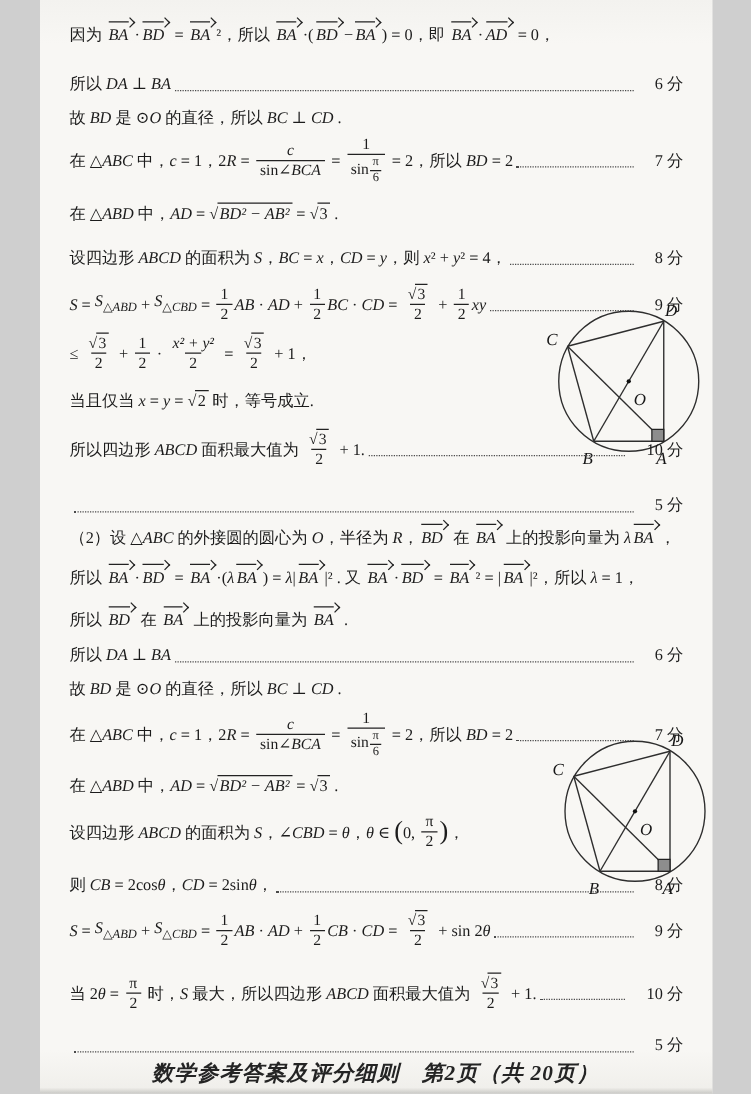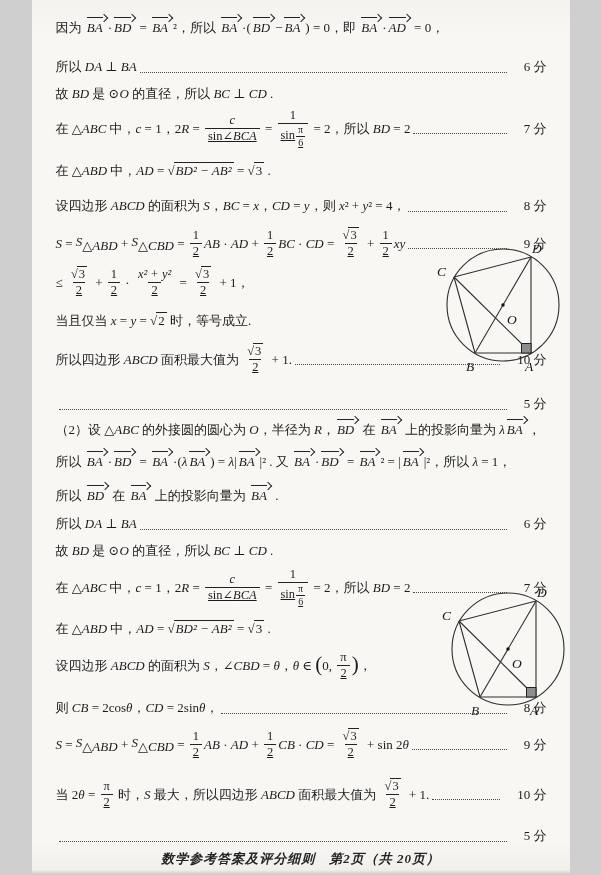--- a/index.html
+++ b/index.html
@@ -14,36 +14,36 @@
   .seg{white-space:pre;}
   .grp{white-space:pre;}
   .it{font-style:italic;}
   .vec{position:relative;display:inline-block;font-style:italic;padding:4px 4px 0 1px;margin:0 1px;transform:translateY(-2px);}
   .vec::before{content:"";position:absolute;top:1px;left:1px;right:4px;border-top:1.2px solid #222;}
   .vec::after{content:"";position:absolute;top:-1.3px;right:0;width:5px;height:5px;
       border-top:1.2px solid #222;border-right:1.2px solid #222;transform:rotate(45deg);}
   .frac{display:inline-flex;flex-direction:column;align-items:center;text-align:center;
         margin:0 2px;line-height:1.2;font-size:12.5px;}
   .fn{display:block;padding:0 3px;}
-  .fd{display:block;border-top:1px solid #222;padding:0 3px;text-decoration:underline;}
+  .fd{display:block;border-top:1px solid #222;padding:0 3px;}
   .fs{font-size:10px;line-height:1.15;margin:0 0 0 1px;vertical-align:middle;}
   .fs .fn,.fs .fd{padding:0 2px;}
   .sq{white-space:pre;}
   .rad{font-style:normal;}
   .rbody{display:inline-block;border-top:1px solid #222;padding:0 2px;margin-left:-1px;}
-  .sub{font-size:13px;font-style:italic;vertical-align:-4px;}
+  .sub{font-size:10px;font-style:italic;vertical-align:-4px;}
   .lead{flex:1;min-width:8px;height:2px;border-bottom:1.7px dotted #4a4a4a;
         align-self:center;transform:translateY(5px);margin:0 3px;}
   .score{white-space:pre;margin-left:14px;}
   .bigp{font-size:21px;line-height:19px;display:inline-block;transform:translateY(-1px);font-weight:400;}
   .diagram{position:absolute;z-index:1;}
   .st{stroke:#2e2e2e;stroke-width:1.1;fill:none;}
   .lbl{font-family:"Liberation Serif","DejaVu Serif",serif;font-style:italic;font-size:13.5px;fill:#161616;}
   .footer{position:absolute;left:0;right:0;text-align:center;font-style:italic;font-weight:600;
-          font-size:13px;letter-spacing:1px;color:#242424;}
+          font-size:17px;letter-spacing:1px;color:#242424;}
 </style>
 </head>
 <body>
 
 <div class="page">
 
   <div class="ln" style="top:18px">
     <span class="seg">因为 </span>
     <span class="vec">BA</span>
     <span class="seg">·</span>

